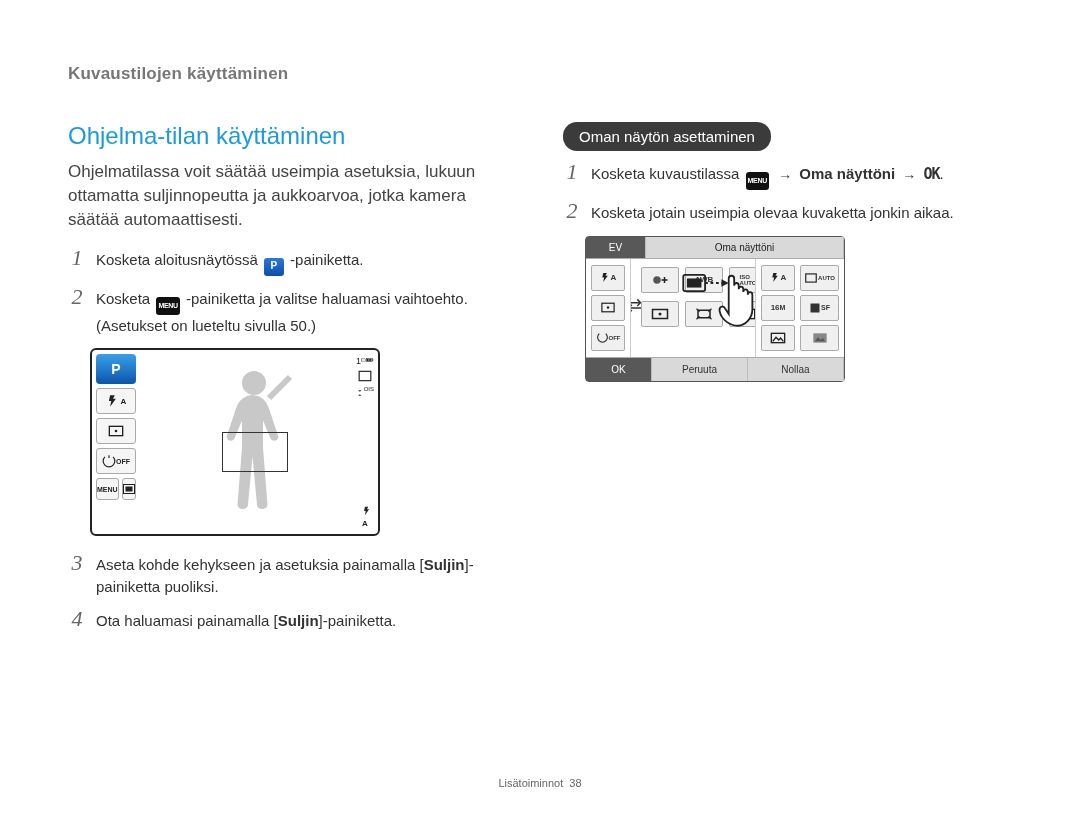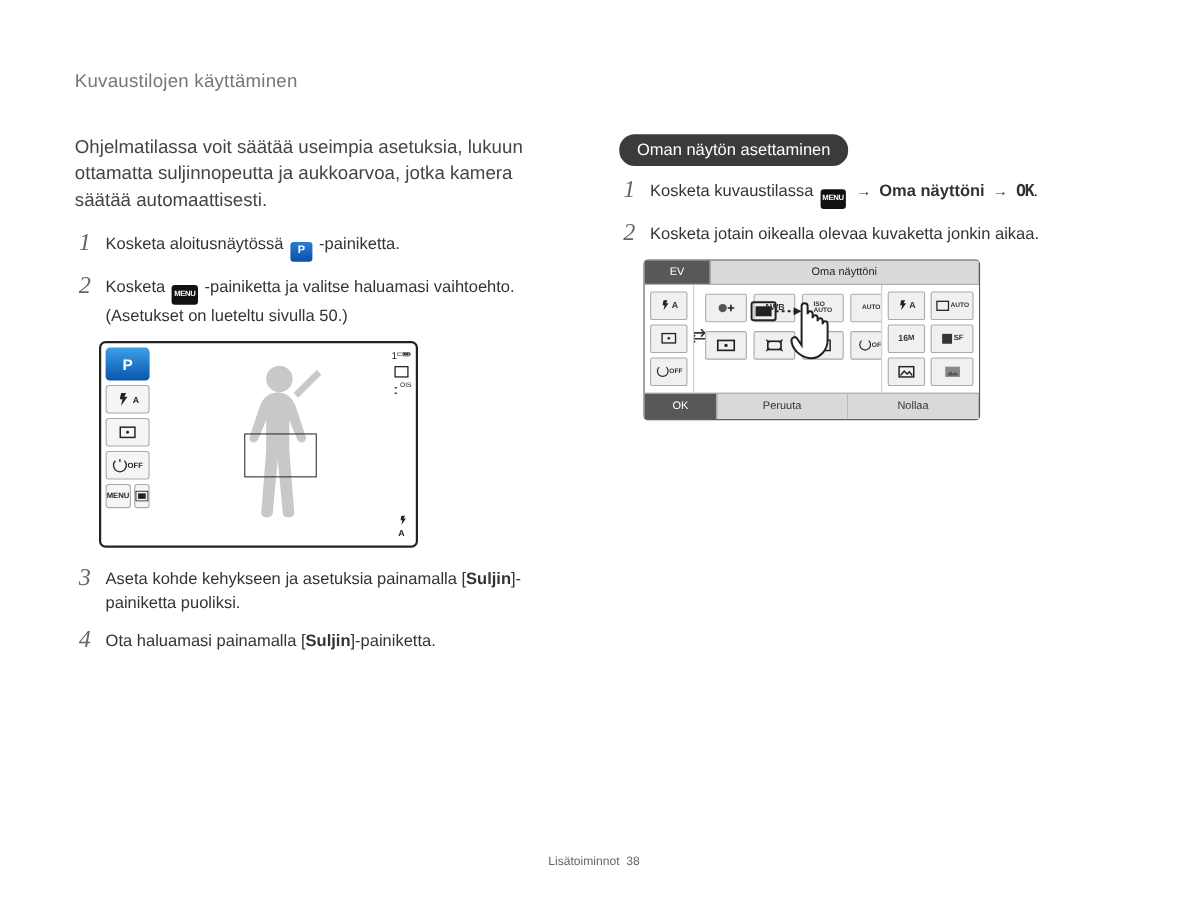--- a/index.html
+++ b/index.html
@@ -7,21 +7,21 @@
     width: 1080px;
     height: 815px;
     background: #fff;
     font-family: Arial, Helvetica, sans-serif;
     color: #333;
     position: relative;
     padding: 64px 68px 0 68px;
   }
   .breadcrumb {
     font-size: 17px;
-    font-weight: 400;
+    font-weight: 700;
     color: #777;
     margin-bottom: 38px;
     letter-spacing: 0.2px;
   }
   .cols { display: flex; gap: 46px; }
   .col { flex: 1; min-width: 0; }
   h2.section-title {
     font-size: 24px;
     font-weight: 400;
     color: #1d9bd8;
@@ -137,21 +137,21 @@
     color:#222;
   }
   .right-side .stack > div { margin-bottom:4px; display:flex; justify-content:center;}
   .right-side svg { display:block;}
   .menurow { display:flex; gap:3px; }
   .menurow .cam-btn { flex:1; font-size:7px; height:22px;}
   .flash-br { position:absolute; right:6px; bottom:6px; font-size:10px; font-weight:700;}
 
   
   .cam-mock2 {
-    width: 306px;
+    width: 260px;
     border: 1px solid #555;
     border-radius: 4px;
     margin: 4px 0 0 22px;
     background:#fff;
     font-size:10px;
   }
   .cam-tabs {
     display:flex;
     background:#d9d9d9;
     border-bottom:1px solid #aaa;
@@ -205,20 +205,21 @@
   }
 </style>
 </head>
 <body>
 
 <div class="breadcrumb">Kuvaustilojen käyttäminen</div>
 
 <div class="cols">
 
   <div class="col">
+    <h2 class="section-title">Ohjelma-tilan käyttäminen</h2>
     <p class="lead">Ohjelmatilassa voit säätää useimpia asetuksia, lukuun ottamatta suljinnopeutta ja aukkoarvoa, jotka kamera säätää automaattisesti.</p>
 
     <div class="step">
       <div class="step-num">1</div>
       <div class="step-body">
         <span>Kosketa aloitusnäytössä </span>
         <span class="inline-icon icon-p">P</span>
         <span>-painiketta.</span>
       </div>
     </div>
@@ -328,21 +329,21 @@
         <span class="inline-icon icon-menu">MENU</span>
         <span class="arrow">→</span>
         <b> Oma näyttöni </b>
         <span class="arrow">→</span>
         <span class="icon-ok">OK</span><span>.</span>
       </div>
     </div>
 
     <div class="step">
       <div class="step-num">2</div>
-      <div class="step-body">Kosketa jotain oikealla olevaa kuvaketta jonkin aikaa.</div>
+      <div class="step-body">Kosketa jotain useimpia olevaa kuvaketta jonkin aikaa.</div>
     </div>
 
     
     <div class="cam-mock2">
       <div class="cam-tabs">
         <div>EV</div>
         <div>Oma näyttöni</div>
       </div>
       <div class="cam-body">
         <div class="cam-col">

